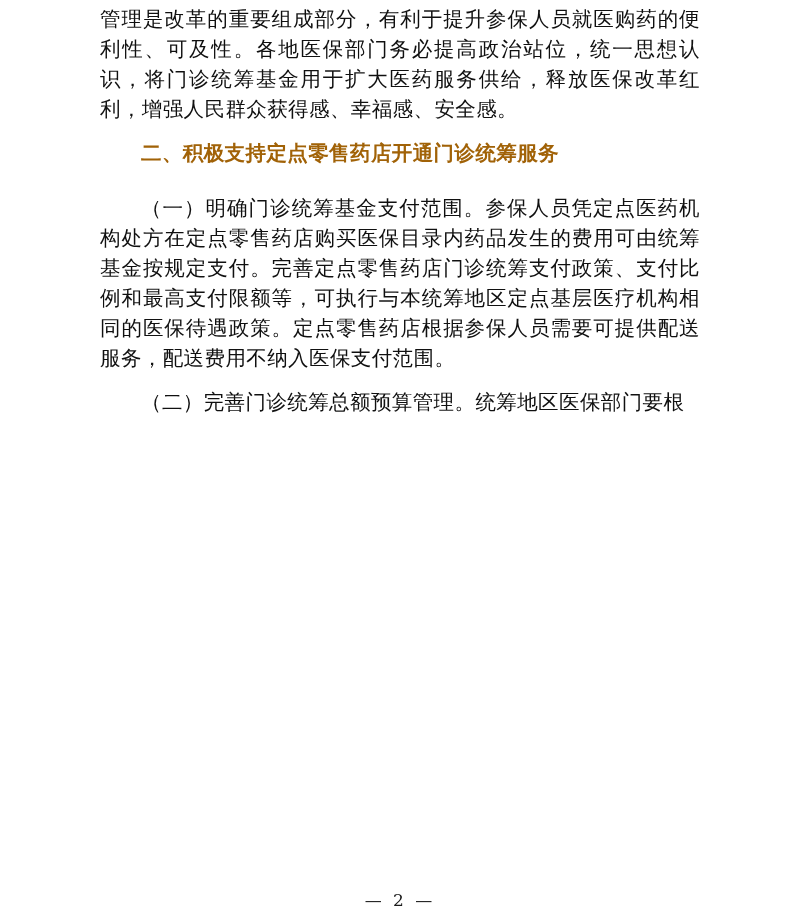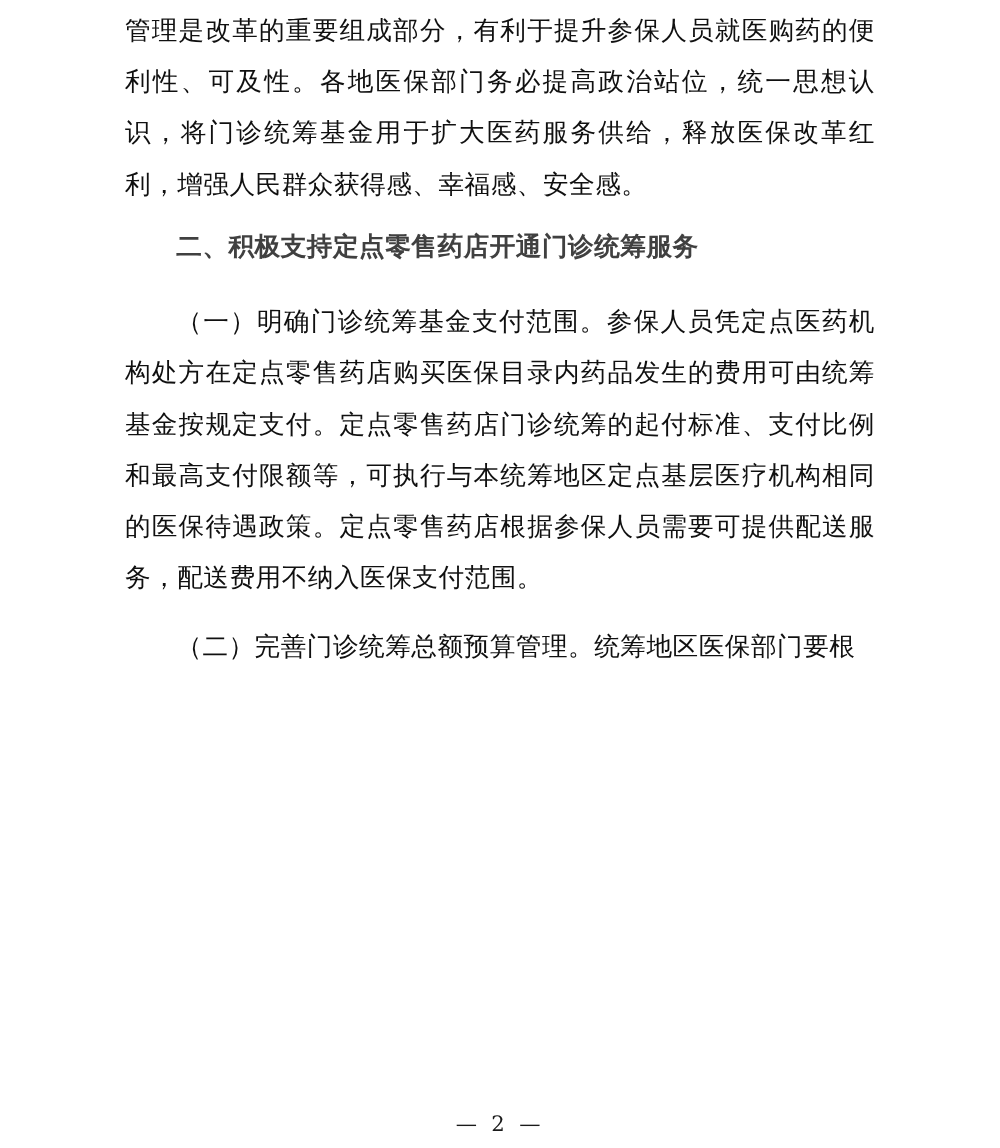--- a/index.html
+++ b/index.html
@@ -21,37 +21,37 @@
     box-sizing: border-box;
     padding: 0 100px;
     background: #ffffff;
   }
   .doc-body {
     padding-top: 4px;
   }
   p.para {
     margin: 0;
     font-size: 20.5px;
-    line-height: 41px;
+    line-height: 30px;
     text-align: justify;
     text-justify: inter-ideograph;
     letter-spacing: 0.4px;
     color: #101010;
   }
   p.para.indent {
     text-indent: 41px;
   }
   p.heading {
     margin: 0;
     font-size: 20.5px;
     line-height: 41px;
     font-weight: bold;
     text-indent: 41px;
     letter-spacing: 0.4px;
-    color: #404040;
+    color: #a16207;
     font-family: "DejaVu Sans", "Liberation Sans", sans-serif;
   }
   .spacer-sm { height: 9px; }
   .spacer-xs { height: 5px; }
   .spacer-md { height: 14px; }
   .footer {
     position: absolute;
     left: 0;
     right: 0;
     bottom: 8px;
@@ -75,21 +75,21 @@
     <p class="heading">二、积极支持定点零售药店开通门诊统筹服务</p>
 
     <div class="spacer-xs"></div>
 
 
     <div class="spacer-sm"></div>
 
 
     <div class="spacer-xs"></div>
 
-    <p class="para indent">（一）明确门诊统筹基金支付范围。参保人员凭定点医药机构处方在定点零售药店购买医保目录内药品发生的费用可由统筹基金按规定支付。定点零售药店门诊统筹的起付标准、支付比例和最高支付限额等，可执行与本统筹地区定点基层医疗机构相同的医保待遇政策。定点零售药店根据参保人员需要可提供配送服务，配送费用不纳入医保支付范围。</p>
+    <p class="para indent">（一）明确门诊统筹基金支付范围。参保人员凭定点医药机构处方在定点零售药店购买医保目录内药品发生的费用可由统筹基金按规定支付。完善定点零售药店门诊统筹支付政策、支付比例和最高支付限额等，可执行与本统筹地区定点基层医疗机构相同的医保待遇政策。定点零售药店根据参保人员需要可提供配送服务，配送费用不纳入医保支付范围。</p>
 
     <div class="spacer-md"></div>
 
     <p class="para indent">（二）完善门诊统筹总额预算管理。统筹地区医保部门要根</p>
 
   </div>
 
   <div class="footer">— 2 —</div>
 </div>
 

